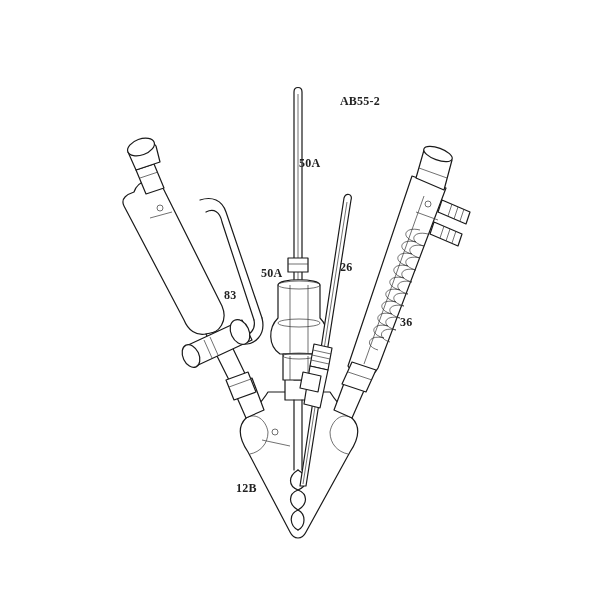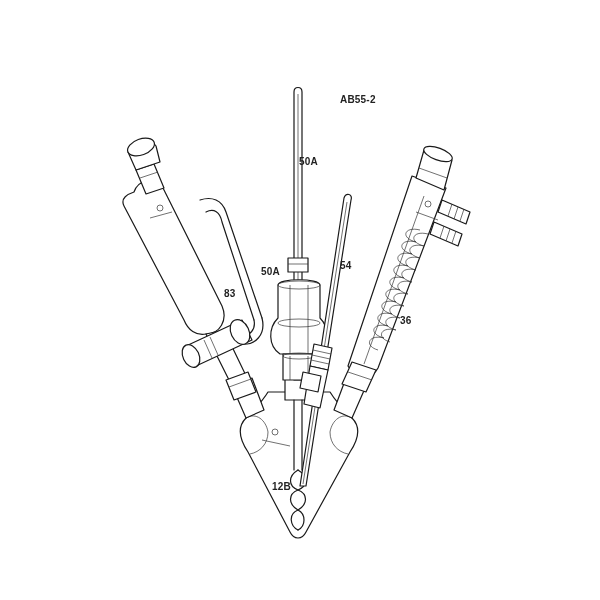--- a/index.html
+++ b/index.html
@@ -1,18 +1,18 @@
 <!DOCTYPE html>
 <html><head>
   <meta charset="utf-8">
   <style>
     html, body { margin: 0; padding: 0; background: #ffffff; }
     body { width: 600px; height: 600px; position: relative; overflow: hidden; font-family: "Liberation Sans", sans-serif; }
     #stage { position: absolute; left: 0; top: 0; width: 600px; height: 600px; }
-    .lbl { position: absolute; font-family: Liberation Sans, sans-serif; font-weight: bold; font-size: 10px; color: #222222; white-space: nowrap; letter-spacing: 0.2px; }
+    .lbl { position: absolute; font-family: Liberation Serif, serif; font-weight: bold; font-size: 12px; color: #222222; white-space: nowrap; letter-spacing: 0.2px; }
     svg .ln { fill: none; stroke: #1a1a1a; stroke-width: 1.2; stroke-linecap: round; stroke-linejoin: round; }
     svg .thin { fill: none; stroke: #333333; stroke-width: 0.7; }
     svg .fillw { fill: #ffffff; stroke: #1a1a1a; stroke-width: 1.2; stroke-linejoin: round; }
   </style>
 </head>
 <body>
 
 <div id="stage">
   <svg width="600" height="600" viewBox="0 0 600 600">
 
@@ -128,17 +128,17 @@
 
       <path class="fillw" d="M352,362 L376,370 L366,392 L342,384 Z"></path>
       <line class="thin" x1="348" y1="372" x2="372" y2="380"></line>
     </g>
   </svg>
 
   
   <span class="lbl" style="left:340px;top:94px;">AB55-2</span>
   <span class="lbl" style="left:299px;top:156px;">50A</span>
   <span class="lbl" style="left:261px;top:266px;">50A</span>
-  <span class="lbl" style="left:340px;top:260px;">54</span>
+  <span class="lbl" style="left:340px;top:260px;">26</span>
   <span class="lbl" style="left:224px;top:240px;margin-top:48px;">83</span>
   <span class="lbl" style="left:400px;top:315px;text-align:right;">36</span>
-  <span class="lbl" style="left:236px;top:481px;margin-left:36px;">12B</span>
+  <span class="lbl" style="left:236px;top:481px;">12B</span>
 </div>
 
 </body></html>

